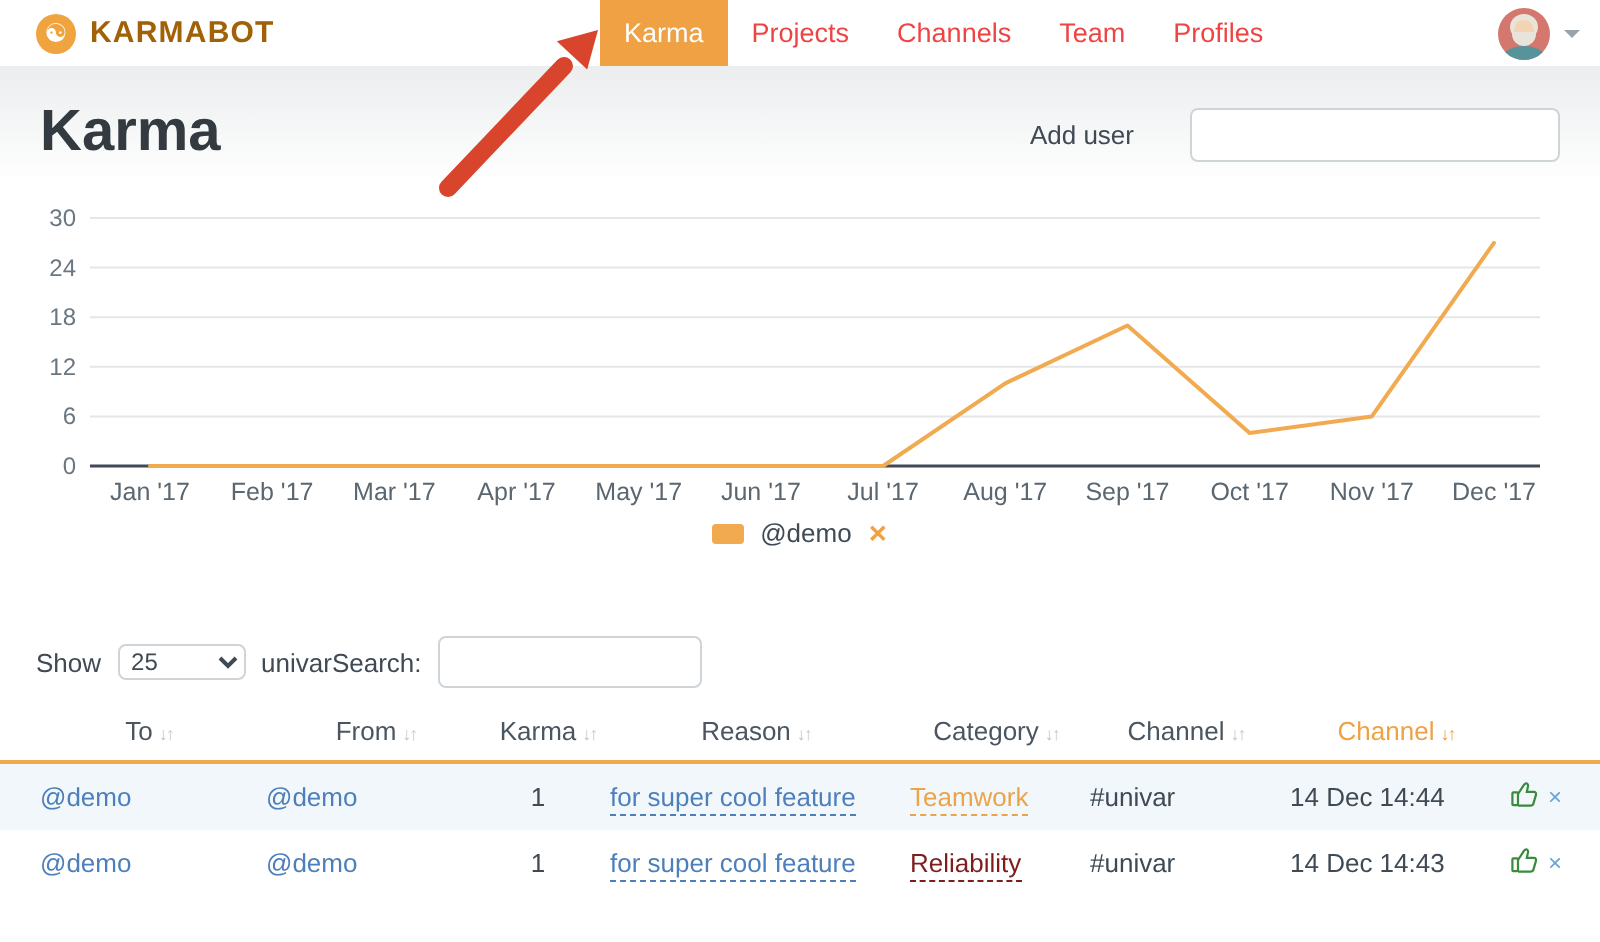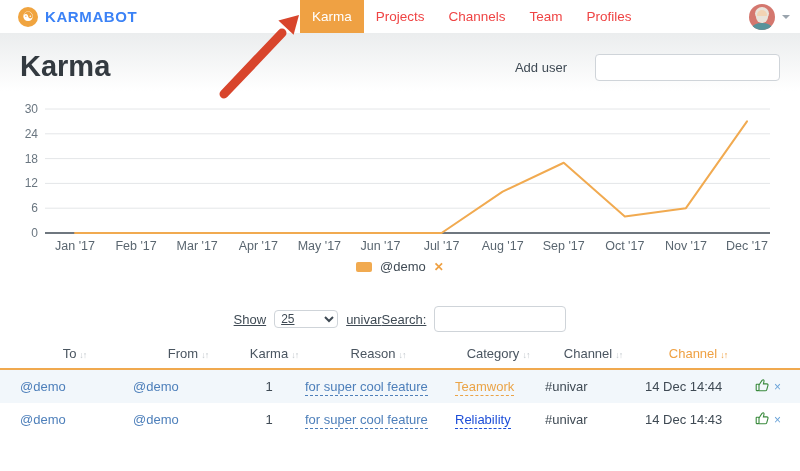--- a/index.html
+++ b/index.html
@@ -6,21 +6,21 @@
   html,body { width:800px; height:471px; }
   body {
     font-family: "Liberation Sans", sans-serif;
     background:#fff; color:#3f4a54; position:relative; overflow:hidden;
   }
   
   .navbar { height:33px; background:#fff; display:flex; align-items:center; position:relative; z-index:3; }
   .brand { display:flex; align-items:center; gap:7px; margin-left:18px; }
   .brand-logo { width:20px; height:20px; border-radius:50%; background:#f0a43f; color:#fff;
     font-size:13px; line-height:20px; text-align:center; }
-  .brand-name { font-weight:bold; font-size:15px; letter-spacing:0.6px; color:#3b82f6; }
+  .brand-name { font-weight:bold; font-size:15px; letter-spacing:0.6px; color:#a16207; }
   .nav-tabs { position:absolute; left:300px; top:0; height:33px; display:flex; }
   .nav-tab { padding:0 12px; line-height:33px; font-size:13.5px; color:#ef4444; cursor:pointer; white-space:nowrap; }
   .nav-tab.active { background:#efa143; color:#fff; }
   .nav-right { margin-left:auto; margin-right:10px; display:flex; align-items:center; gap:7px; }
   .avatar { width:26px; height:26px; border-radius:50%; background:#d4776e; position:relative; overflow:hidden; }
   .avatar .hair { position:absolute; left:6px; top:3px; width:14px; height:13px; border-radius:50%; background:#e9e3da; }
   .avatar .face { position:absolute; left:8px; top:6px; width:10px; height:10px; border-radius:50%; background:#f2d3b3; }
   .avatar .beard { position:absolute; left:7px; top:12px; width:12px; height:7px; border-radius:0 0 8px 8px; background:#e9e3da; }
   .avatar .body { position:absolute; left:3px; top:19px; width:20px; height:10px; border-radius:50% 50% 0 0; background:#57939b; }
   .caret { width:0; height:0; border-left:4px solid transparent; border-right:4px solid transparent; border-top:4px solid #9aa4ad; }
@@ -33,21 +33,21 @@
   h1 { font-size:29px; font-weight:bold; color:#333a40; }
   .add-user { display:flex; align-items:center; gap:28px; font-size:13px; color:#3f4a54; margin-top:4px; }
   .add-user input { width:185px; height:27px; border:1px solid #cfd4d9; border-radius:4px; padding:0 8px; font-size:13px; }
   
   .chart-wrap { position:relative; z-index:1; margin-top:14px; }
   .chart-wrap svg { display:block; }
   .legend { display:flex; justify-content:center; align-items:center; gap:8px; margin-top:4px; font-size:13px; color:#3f4a54; }
   .legend-swatch { width:16px; height:10px; border-radius:2px; }
   .legend-x { color:#efa143; font-weight:bold; font-size:12px; cursor:pointer; }
   
-  .controls { display:flex; justify-content:center; align-items:center; padding:0 18px; margin-top:32px; font-size:13px;text-decoration:underline; }
+  .controls { display:flex; justify-content:flex-start; align-items:center; padding:0 18px; margin-top:44px; font-size:13px; }
   .show-group, .search-group { display:flex; align-items:center; gap:8px; }
   select.page-size { width:64px; height:18px; border:1px solid #cfd4d9; border-radius:4px; font-size:12px;
     font-family:"Liberation Sans",sans-serif; color:#3f4a54; padding:0 2px; background:#fff; }
   .search-group input { width:132px; height:26px; border:1px solid #cfd4d9; border-radius:4px; padding:0 6px; font-size:13px; }
   
   table { width:800px; border-collapse:collapse; table-layout:fixed; margin-top:10px; font-size:13px; }
   thead th { text-align:center; font-weight:normal; color:#4a5560; padding:4px 4px 7px 0;
     border-bottom:2px solid #f0a94f; white-space:nowrap; overflow:visible; font-size:13px; }
   thead th:first-child, tbody td:first-child { padding-left:20px; }
   thead th.sorted, thead th.sorted .sort-icons { color:#efa143; }
@@ -181,21 +181,21 @@
         <td class="row-actions"><span class="thumb-btn"><svg width="15" height="14" viewBox="0 0 15 14" fill="none" stroke="#3a8a3d" stroke-width="1.1">
               <rect x="1.2" y="6.2" width="2.8" height="6.4" rx="0.5"></rect>
               <path d="M4,7 L7,2.4 q1.6,-1.6 2.1,0.4 l-0.7,3.1 h3.4 q1.6,0 1.1,1.8 l-1.2,4.1 q-0.3,1 -1.5,1 H4"></path>
             </svg></span><span class="dismiss">×</span></td>
       </tr>
       <tr>
         <td><span class="link">@demo</span></td>
         <td><span class="link">@demo</span></td>
         <td class="center">1</td>
         <td><span class="link dashed">for super cool feature</span></td>
-        <td><span class="dashed" style="color:#1d4ed8">Reliability</span></td>
+        <td><span class="dashed" style="color:#7f1d1d">Reliability</span></td>
         <td>#univar</td>
         <td>14 Dec 14:43</td>
         <td class="row-actions"><span class="thumb-btn"><svg width="15" height="14" viewBox="0 0 15 14" fill="none" stroke="#3a8a3d" stroke-width="1.1">
               <rect x="1.2" y="6.2" width="2.8" height="6.4" rx="0.5"></rect>
               <path d="M4,7 L7,2.4 q1.6,-1.6 2.1,0.4 l-0.7,3.1 h3.4 q1.6,0 1.1,1.8 l-1.2,4.1 q-0.3,1 -1.5,1 H4"></path>
             </svg></span><span class="dismiss">×</span></td>
       </tr>
     </tbody>
 </table>
 

